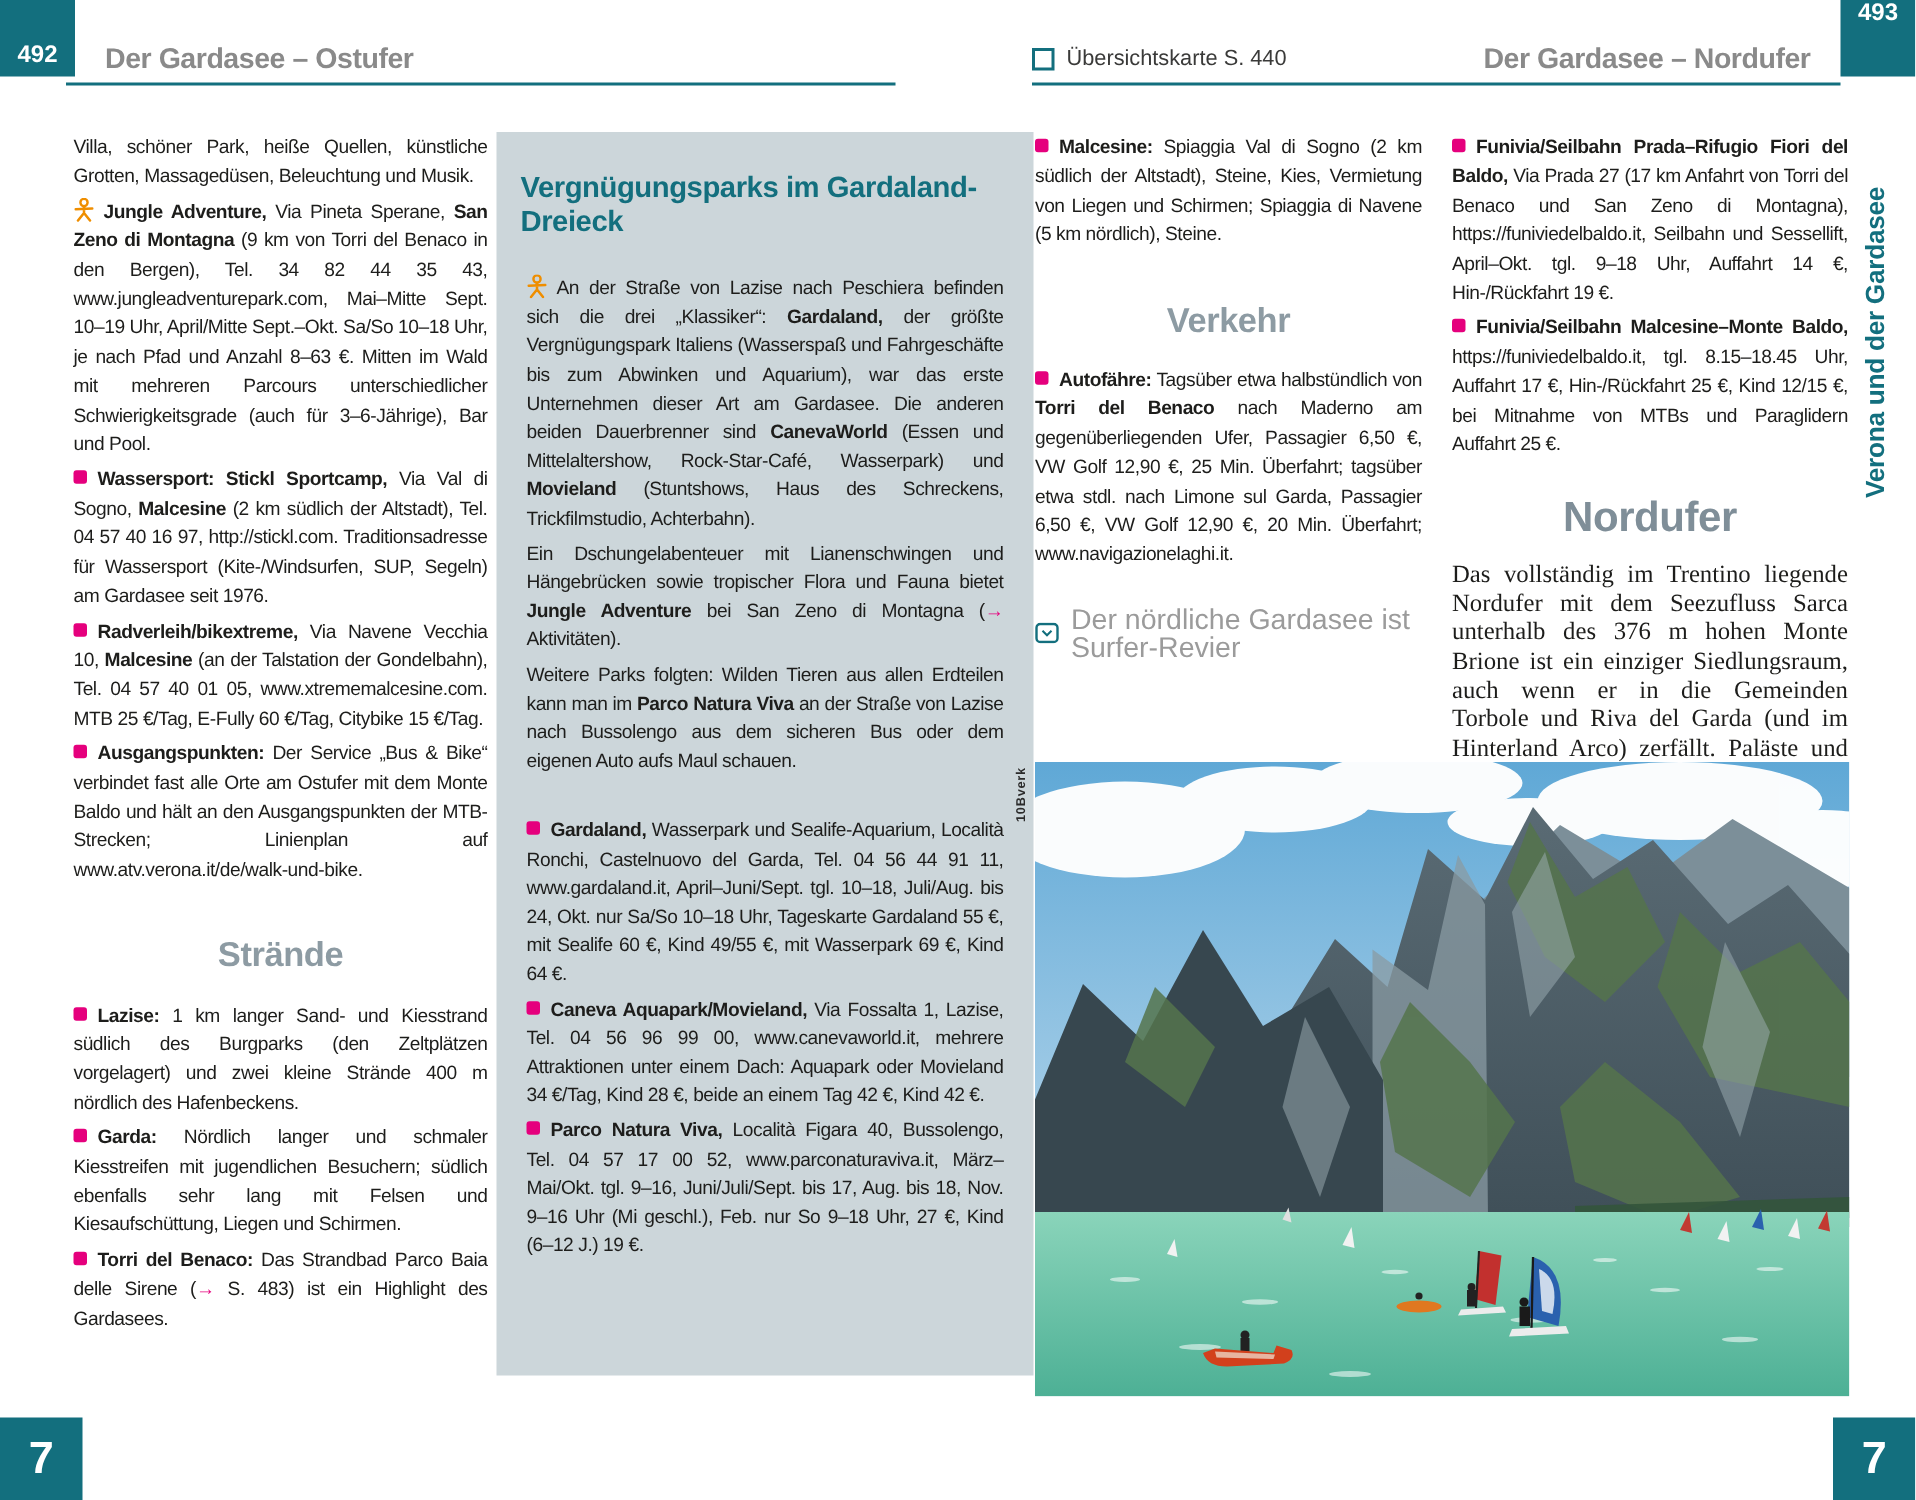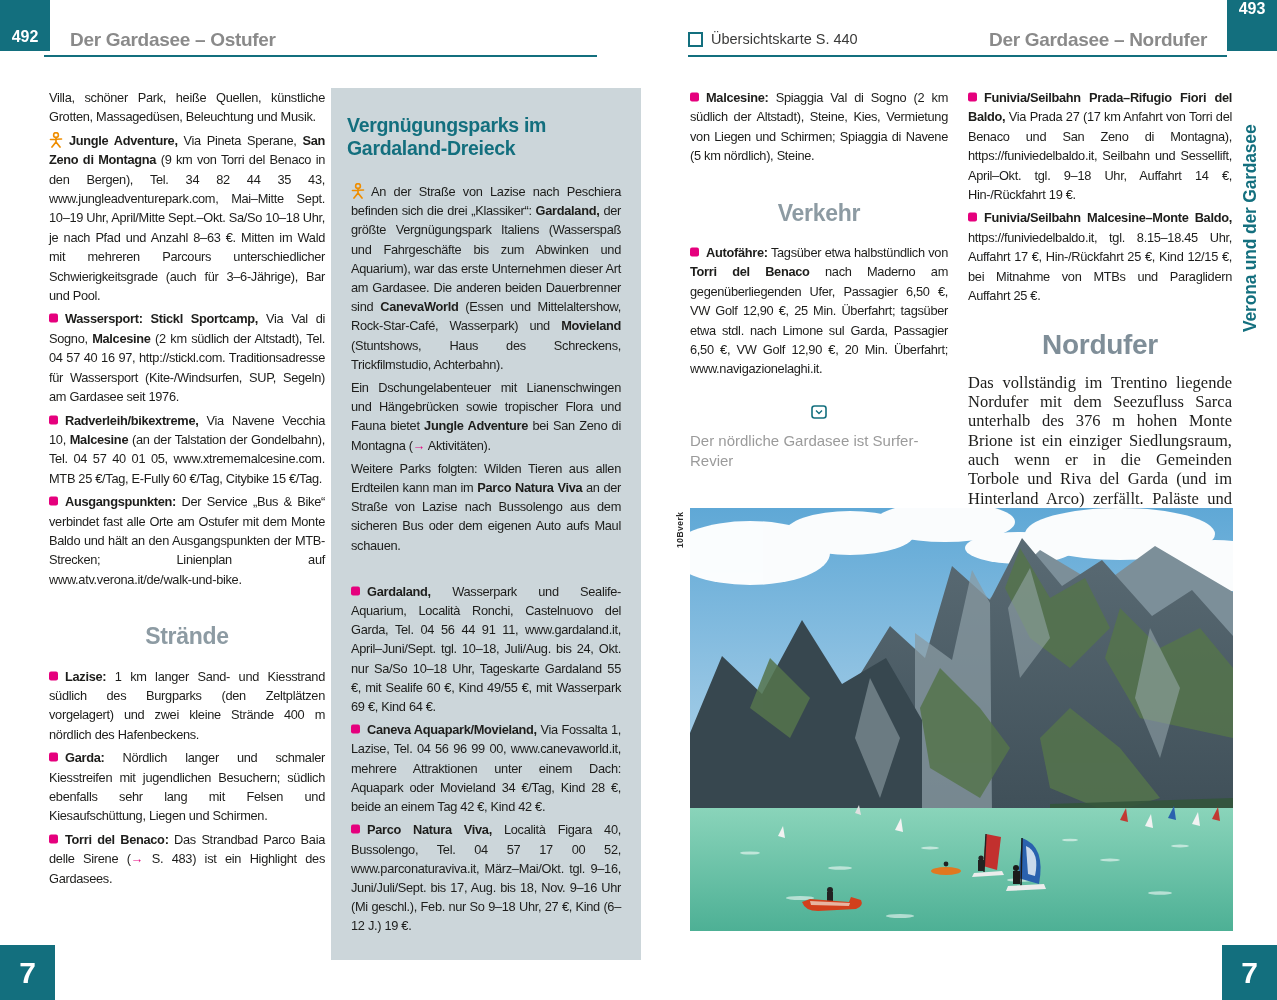--- a/index.html
+++ b/index.html
@@ -29,29 +29,29 @@
   .col-left{left:45px;top:84px;width:284px;}
   .col-r1{left:686px;top:84px;width:266px;}
   .col-r2{left:964px;top:84px;width:272px;}
   .para{margin:4px;}
   .para b{font-weight:bold;}
   .accent{color:#e5007d;}
   .sec-h{font-family:"Liberation Sans",sans-serif;font-weight:bold;font-size:23px;color:#8d9ba3;
          margin:38px 0 20px;text-align:center;letter-spacing:-0.3px;}
   .sec-h.big{font-size:28px;color:#7f8e98;margin:30px 0 18px;}
   .para.serif{font-family:"Liberation Serif",serif;font-size:16.5px;line-height:19.3px;letter-spacing:0;}
-  .caption{margin-top:25px;color:#9b9b9b;font-size:15px;text-align:left;display:flex;align-items:center;gap:8px;letter-spacing:0;flex-direction:column;}
+  .caption{margin-top:25px;color:#9b9b9b;font-size:19px;text-align:left;display:flex;align-items:center;gap:8px;letter-spacing:0;}
   .caption svg{flex:0 0 auto;}
 
   .marker.bullet{display:inline-block;width:9px;height:9px;background:#e5007d;border-radius:2px;
                  margin-right:7px;transform:translateY(-0.5px);}
   .marker.activity{display:inline-block;width:14px;height:16px;margin-right:6px;vertical-align:-3px;}
 
   
-  .infobox{position:absolute;left:331px;top:88px;width:310px;min-height:829px;background:#ccd6da;
+  .infobox{position:absolute;left:331px;top:88px;width:358px;min-height:829px;background:#ccd6da;
            box-sizing:border-box;padding:26px 16px 20px;}
   .box-title{margin:0 0 22px;font-weight:bold;font-size:19.5px;line-height:23px;color:#136f7e;letter-spacing:-0.3px;}
   .box-body{text-align:justify;font-size:12.8px;line-height:19.2px;letter-spacing:-0.3px;}
   .sp{height:19px;}
 
   
   .photo{position:absolute;left:690px;top:508px;width:543px;height:423px;margin:0;overflow:hidden;}
   .credit{position:absolute;left:675px;top:548px;transform:rotate(-90deg);transform-origin:0 0;
           font-size:8.5px;font-weight:bold;color:#2b2b2b;letter-spacing:0.5px;white-space:nowrap;}
   .side-tab{position:absolute;left:1240px;top:332px;transform:rotate(-90deg);transform-origin:0 0;

